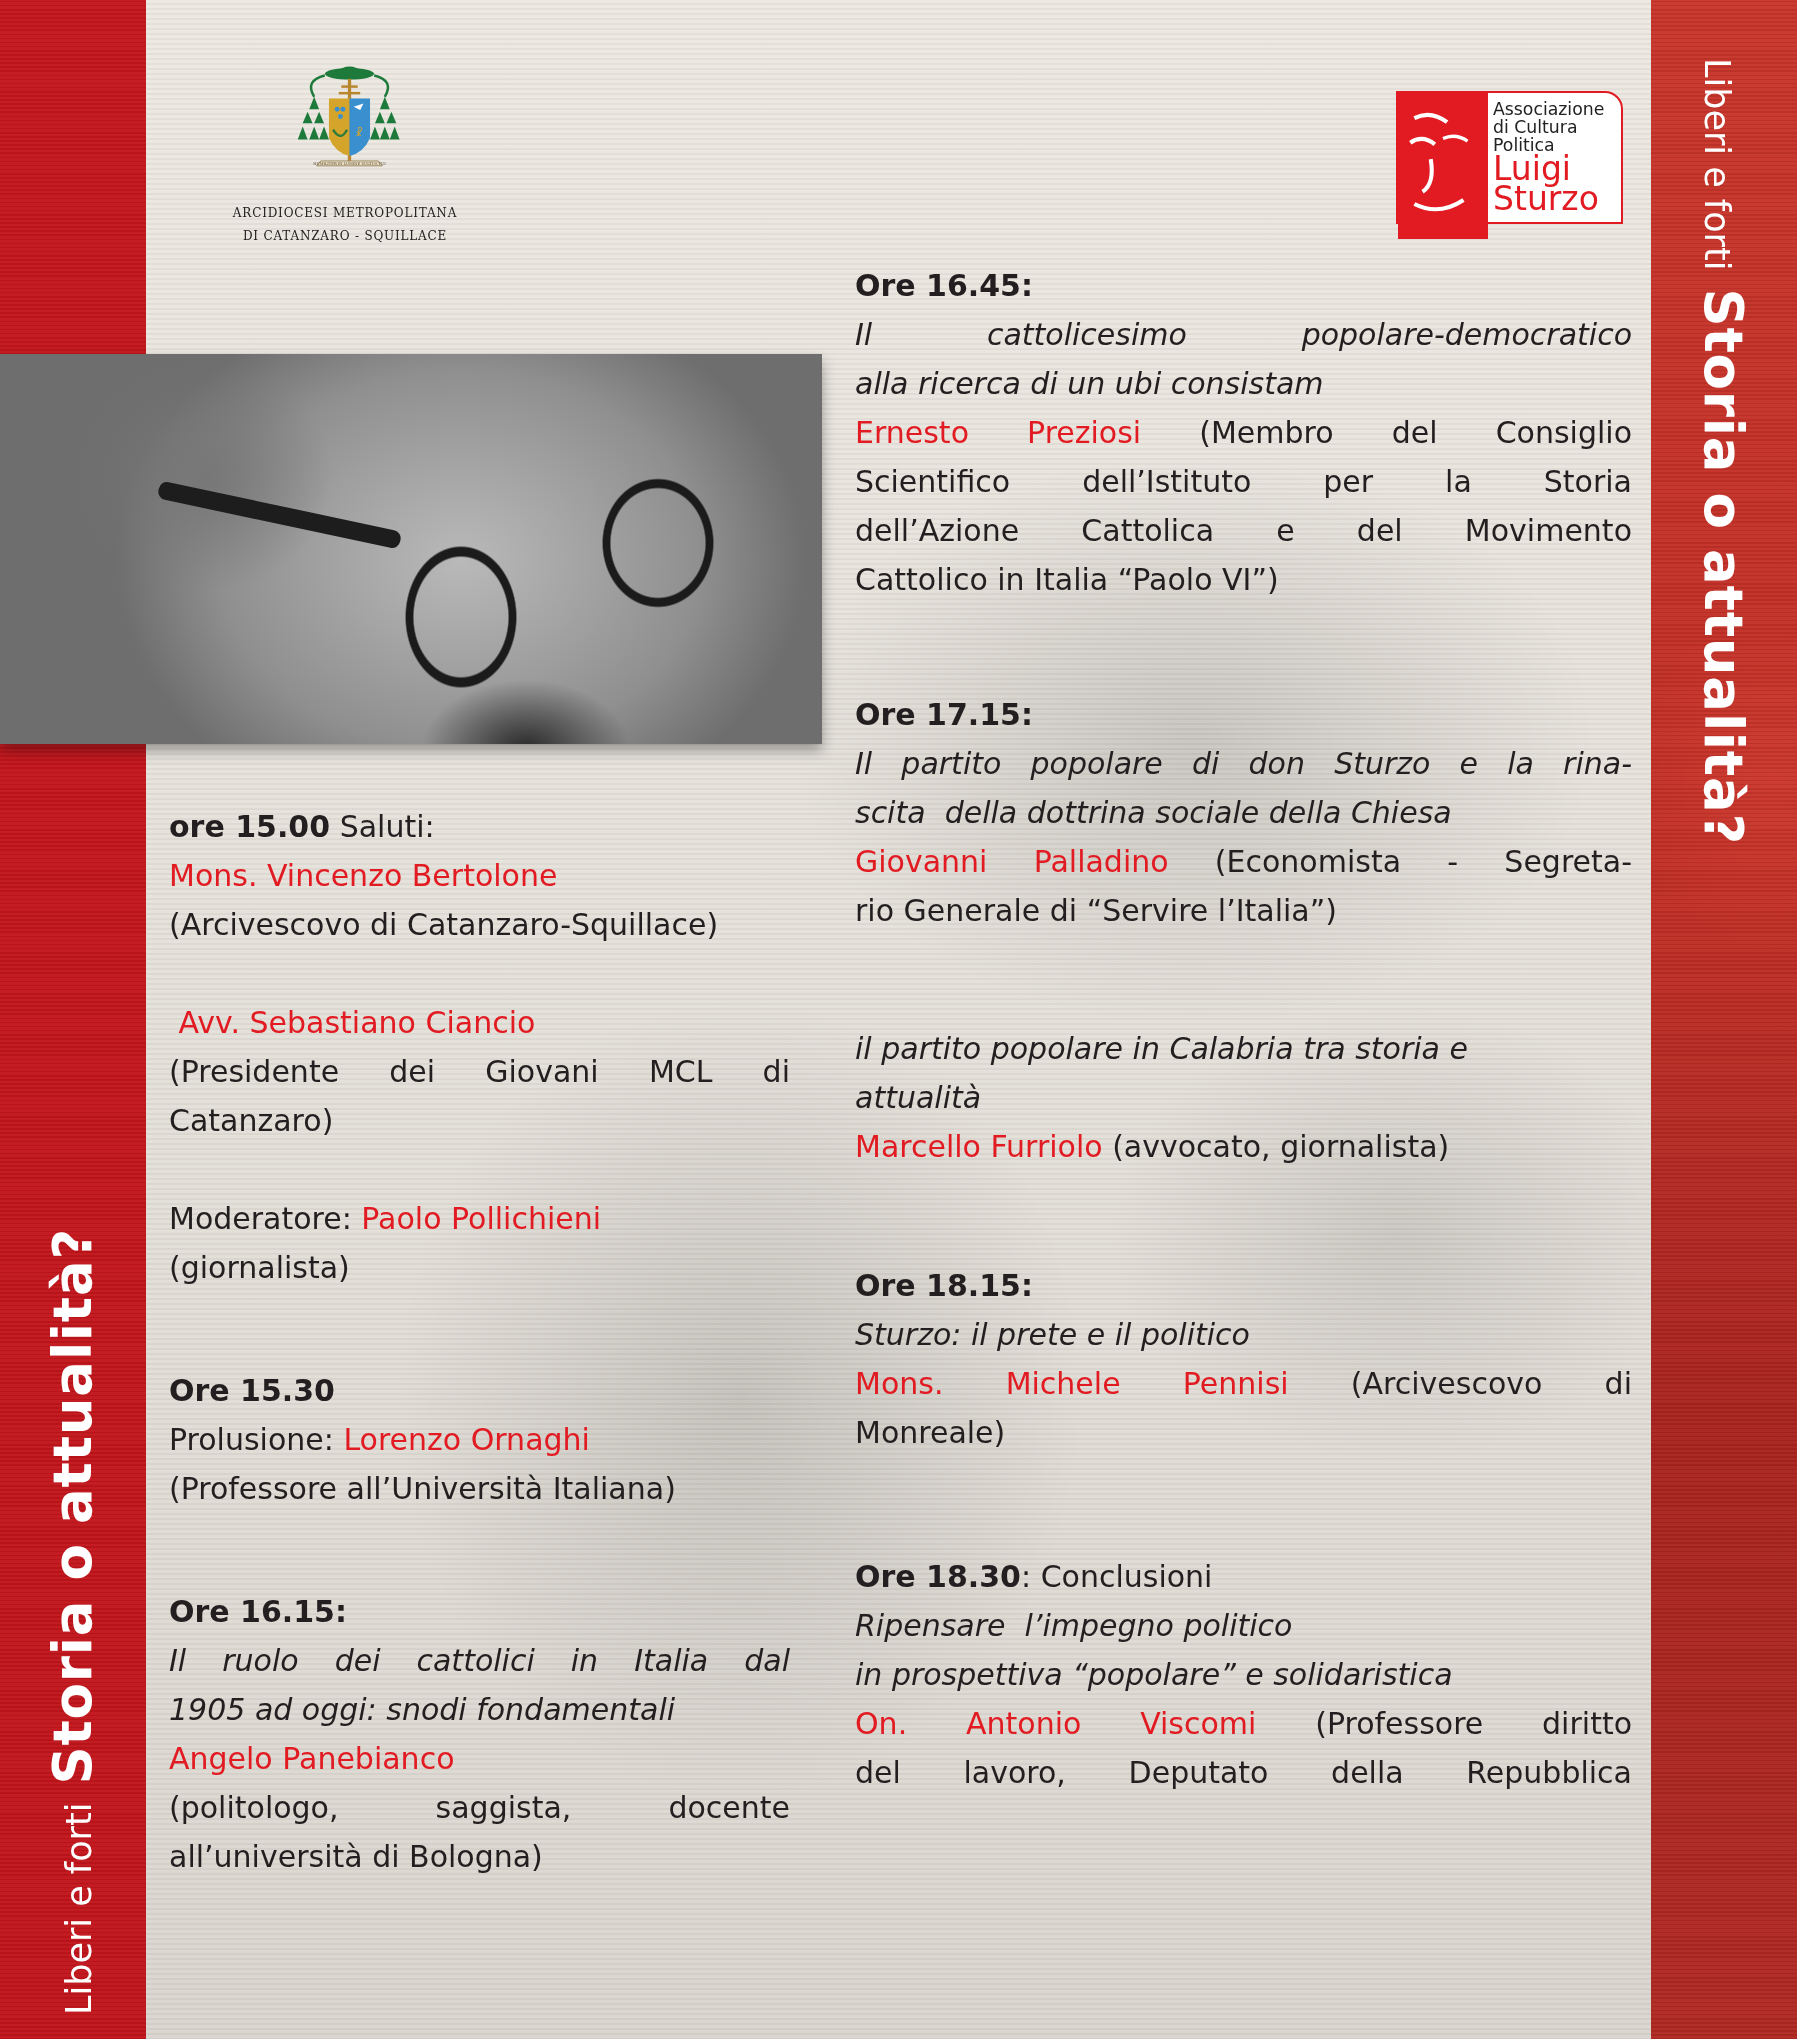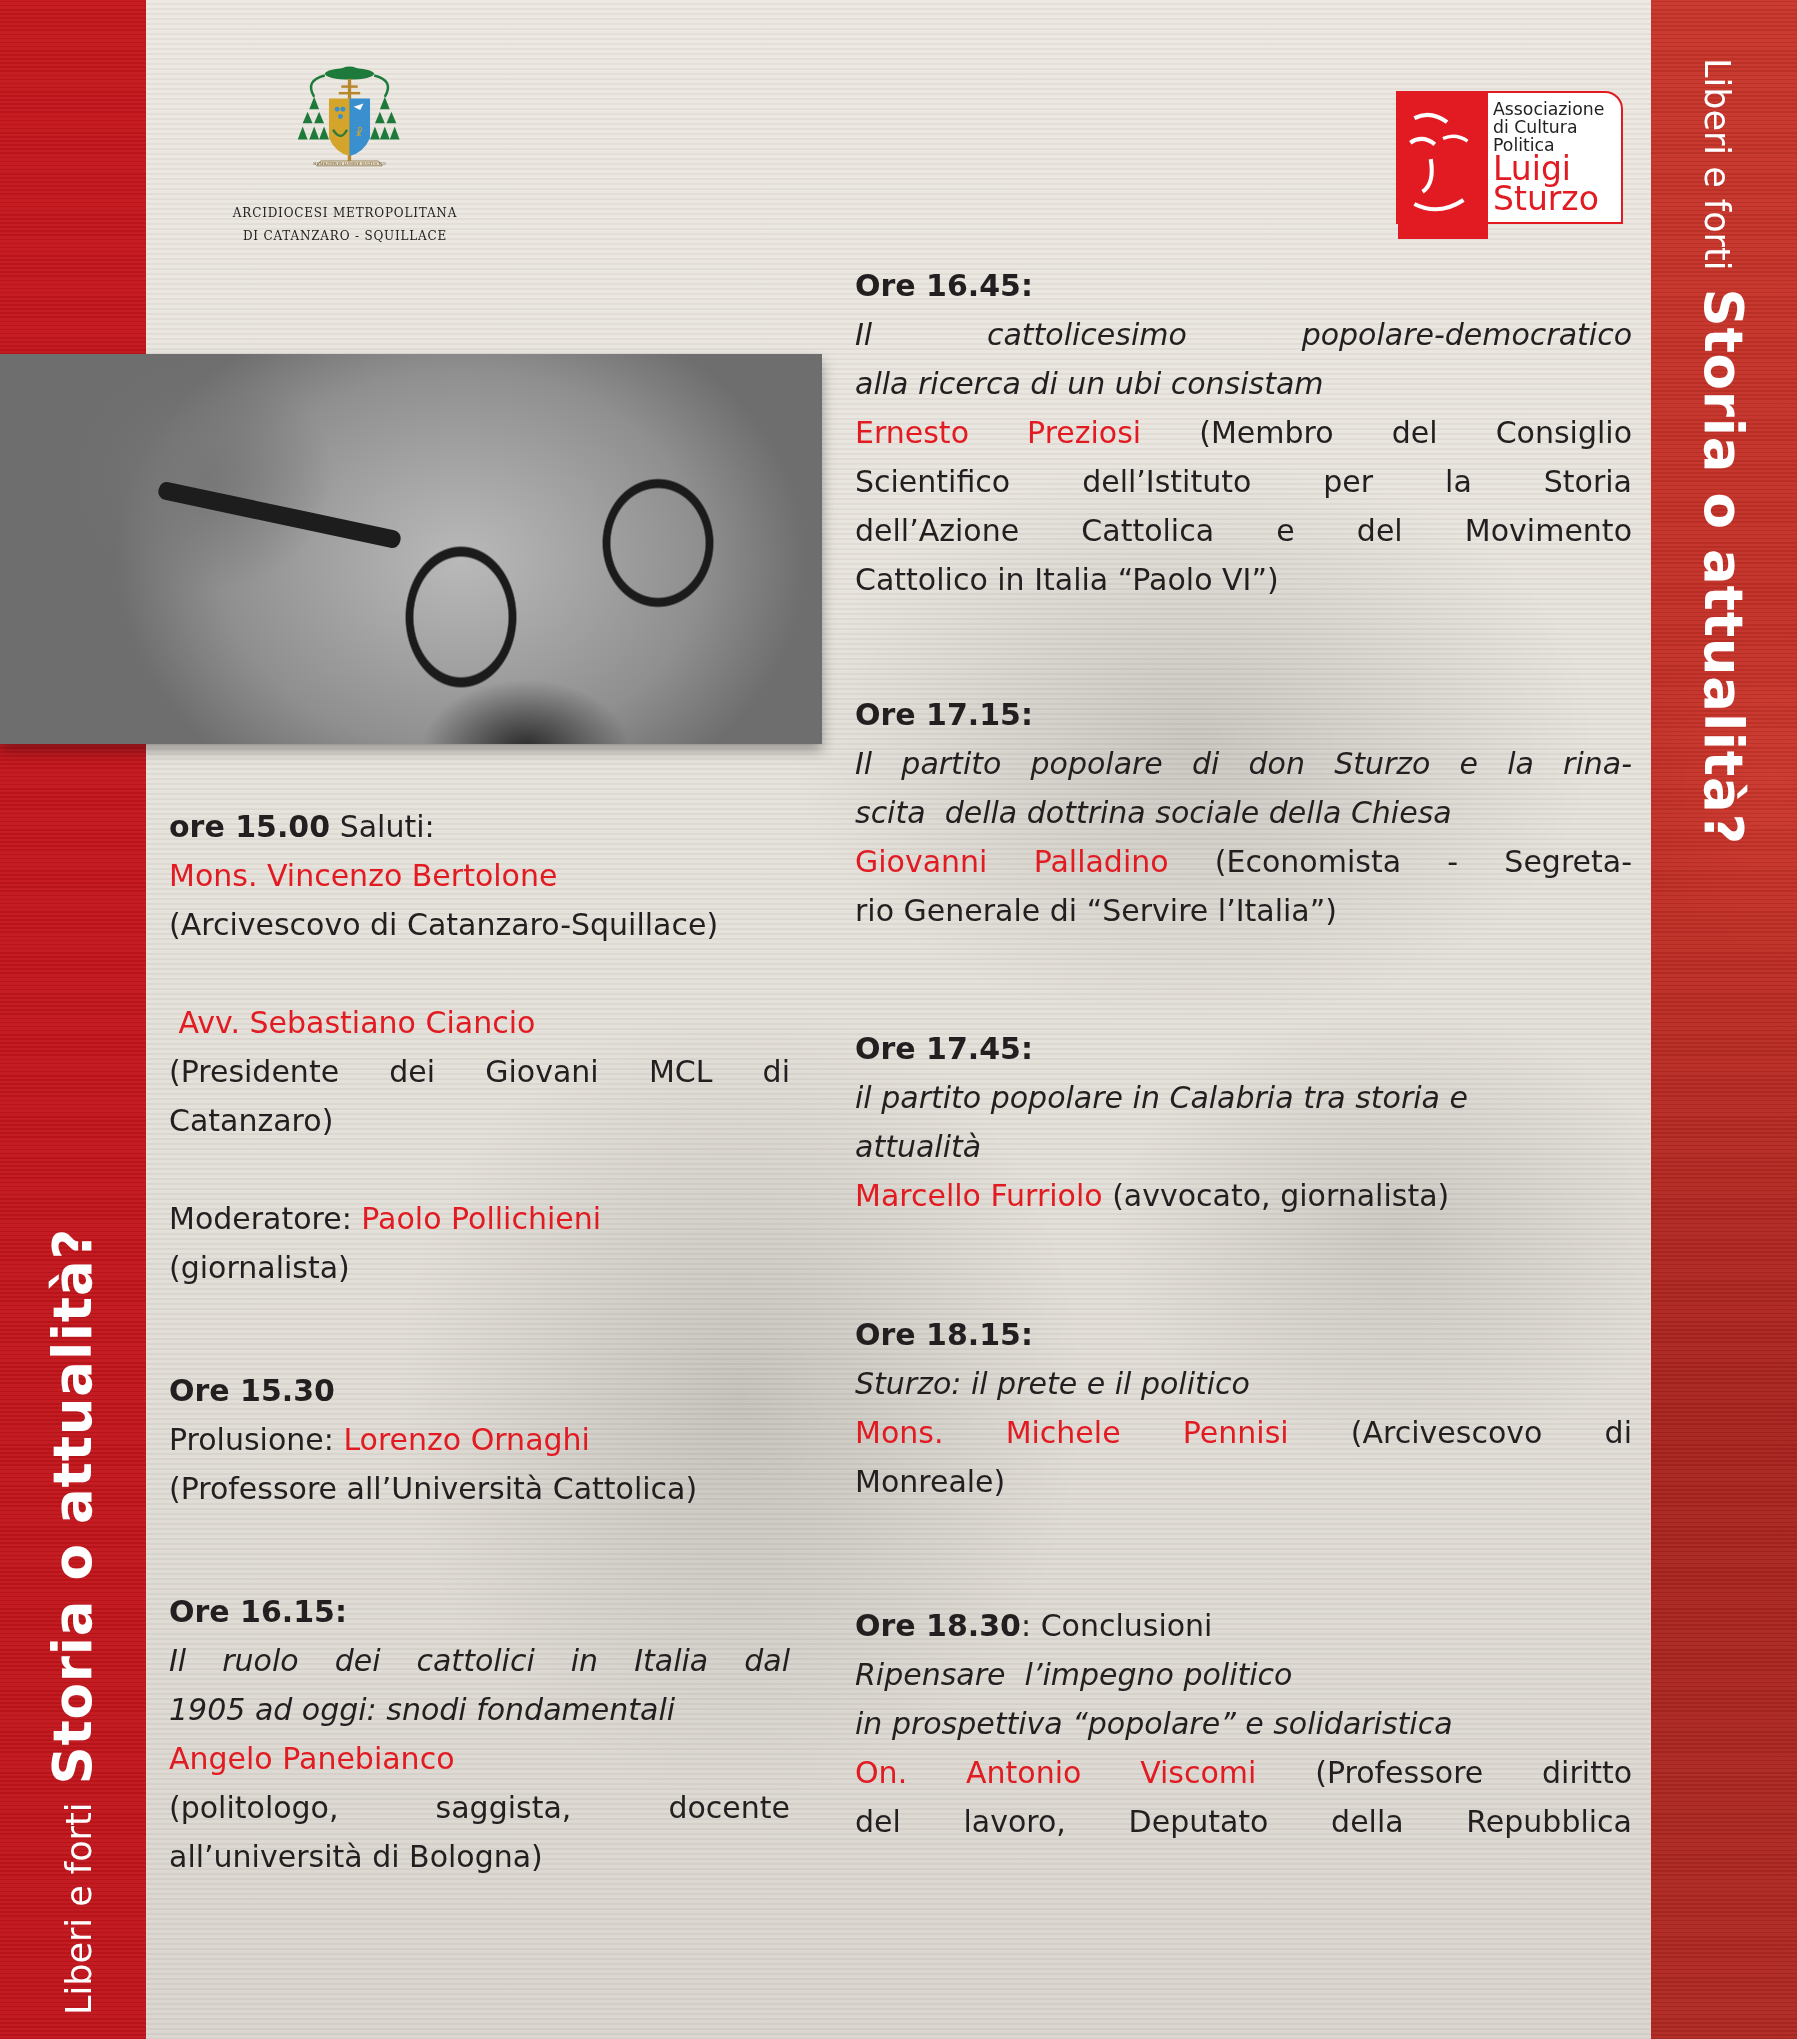--- a/index.html
+++ b/index.html
@@ -181,21 +181,21 @@
   </div>
   <div class="gap"></div>
   <div>
     <span class="line"><span>Moderatore: </span><span class="red">Paolo Pollichieni</span></span>
     <span class="line">(giornalista)</span>
   </div>
   <div class="gap2"></div>
   <div>
     <span class="line time">Ore 15.30</span>
     <span class="line"><span>Prolusione: </span><span class="red">Lorenzo Ornaghi</span></span>
-    <span class="line">(Professore all’Università Cattolica)</span>
+    <span class="line">(Professore all’Università Italiana)</span>
   </div>
   <div class="gap2"></div>
   <div>
     <span class="line time">Ore 16.15:</span>
     <span class="line it just">Il ruolo dei cattolici in Italia dal</span>
     <span class="line it">1905 ad oggi: snodi fondamentali</span>
     <span class="line red">Angelo Panebianco</span>
     <span class="line just">(politologo, saggista, docente</span>
     <span class="line">all’università di Bologna)</span>
   </div>
@@ -214,21 +214,20 @@
   <div class="gap2" style="height:86px"></div>
   <div>
     <span class="line time">Ore 17.15:</span>
     <span class="line it just">Il partito popolare di don Sturzo e la rina-</span>
     <span class="line it" style="white-space:pre">scita  della dottrina sociale della Chiesa</span>
     <span class="line just"><span class="red">Giovanni Palladino</span><span> (Economista - Segreta-</span></span>
     <span class="line">rio Generale di “Servire l’Italia”)</span>
   </div>
   <div class="gap2" style="height:89px"></div>
   <div>
-    <span class="line time">Ore 17.45:</span>
     <span class="line it">il partito popolare in Calabria tra storia e</span>
     <span class="line it">attualità</span>
     <span class="line"><span class="red">Marcello Furriolo</span><span> (avvocato, giornalista)</span></span>
   </div>
   <div class="gap2" style="height:90px"></div>
   <div>
     <span class="line time">Ore 18.15:</span>
     <span class="line it">Sturzo: il prete e il politico</span>
     <span class="line just"><span class="red">Mons. Michele Pennisi</span><span> (Arcivescovo di</span></span>
     <span class="line">Monreale)</span>

